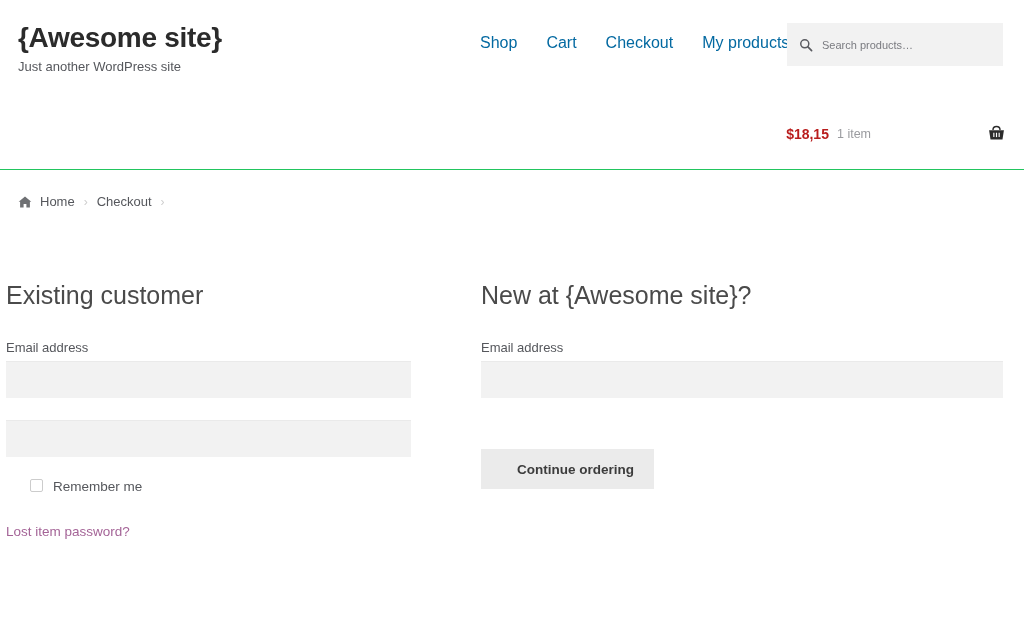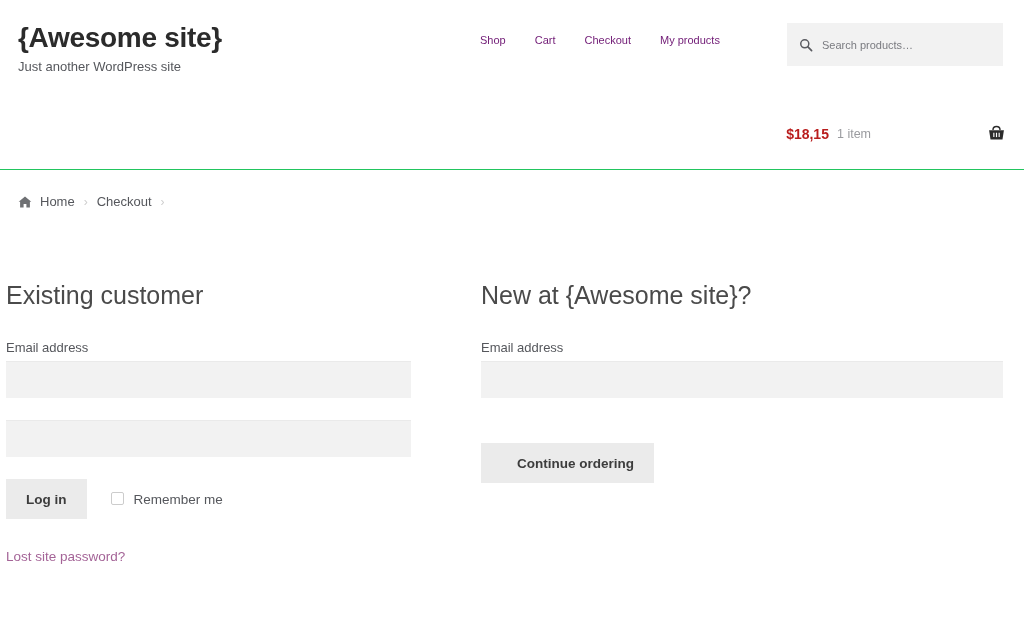--- a/index.html
+++ b/index.html
@@ -44,22 +44,22 @@
 
   .main-nav {
     position: absolute;
     left: 480px;
     top: 34px;
     display: flex;
     gap: 29px;
     align-items: center;
   }
   .nav-link {
-    font-size: 11px;
-    color: #701a75;
+    font-size: 16px;
+    color: #0369a1;
     text-decoration: none;
     white-space: nowrap;
     cursor: pointer;
   }
 
   .search-box {
     position: absolute;
     left: 787px;
     top: 23px;
     width: 216px;
@@ -215,21 +215,21 @@
   .remember-label { font-size: 13.5px; color: #55575c; white-space: nowrap; }
 
   .lost-link {
     display: inline-block;
     margin-top: 30px;
     font-size: 13.5px;
     color: #a46497;
     text-decoration: none;
     cursor: pointer;
   }
-  .continue-btn { margin-top: 23px; padding-left: 36px; }
+  .continue-btn { margin-top: 29px; padding-left: 36px; }
 </style>
 </head>
 <body>
 
 <div class="site-header">
 
   <div class="branding">
     <h1 class="site-title">{Awesome site}</h1>
     <p class="site-tagline">Just another WordPress site</p>
   </div>
@@ -280,28 +280,27 @@
     <div class="field-group">
       <label class="field-label">Email address</label>
       <input class="field-input" type="text" value="" style="">
     </div>
 
     <div class="field-group">
       <input class="field-input" type="password" value="" style="">
     </div>
 
     <div class="login-row">
-      <button class="btn">Log in</button>
       <label class="remember">
         <span class="remember-box"></span>
         <span class="remember-label">Remember me</span>
       </label>
     </div>
 
-    <a class="lost-link">Lost site password?</a>
+    <a class="lost-link">Lost item password?</a>
   </div>
 
   <div class="col col-right">
     <h2 class="col-heading">New at {Awesome site}?</h2>
 
     <div class="field-group">
       <label class="field-label">Email address</label>
       <input class="field-input" type="text" value="" style="">
     </div>
 

